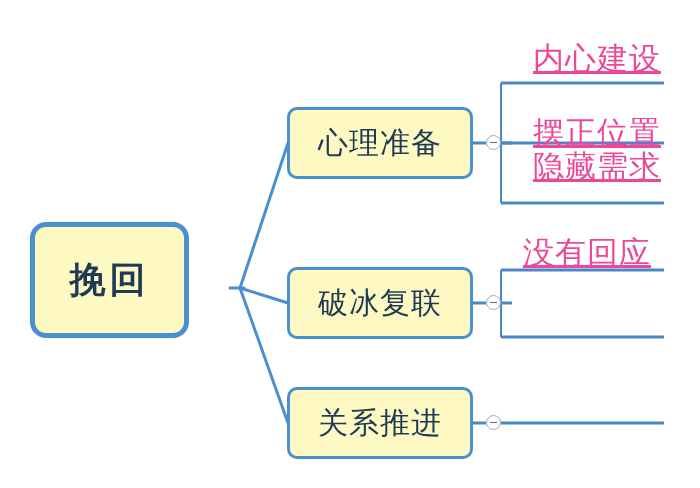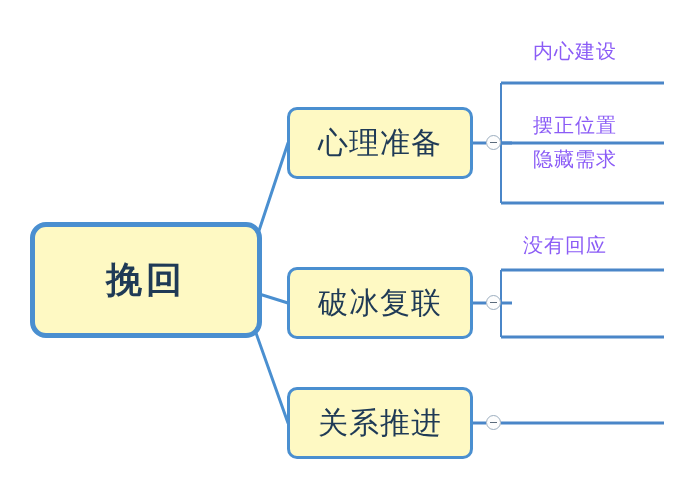--- a/index.html
+++ b/index.html
@@ -36,21 +36,21 @@
     justify-content: center;
     background: #fef9c3;
     border: 3px solid #4a8fd0;
     border-radius: 10px;
     color: #1f3a56;
     white-space: nowrap;
   }
   .node-root {
     left: 30px;
     top: 222px;
-    width: 232px;
+    width: 159px;
     height: 116px;
     border-width: 5px;
     border-radius: 16px;
     font-size: 36px;
     font-weight: bold;
     letter-spacing: 4px;
   }
   .node-branch {
     width: 186px;
     height: 72px;
@@ -80,24 +80,25 @@
     height: 1px;
     background: #5b6b7c;
   }
   .toggle-0 { left: 486px; top: 135px; }
   .toggle-1 { left: 486px; top: 295px; }
   .toggle-2 { left: 486px; top: 415px; }
 
   
   .leaf {
     position: absolute;
-    font-size: 20px;
-    color: #8b5cf6;
+    font-size: 31px;
+    color: #ec4899;
     white-space: nowrap;
     letter-spacing: 1px;
+    text-decoration: underline;
   }
   .leaf-l0-0 { left: 533px; top: 38px; }
   .leaf-l0-1 { left: 533px; top: 112px; }
   .leaf-l0-2 { left: 533px; top: 146px; }
   .leaf-l1-0 { left: 523px; top: 232px; }
   .leaf-l1-1 { left: 533px; top: 288px; }
   .leaf-l2-0 { left: 533px; top: 382px; }
 </style>
 </head>
 <body>

